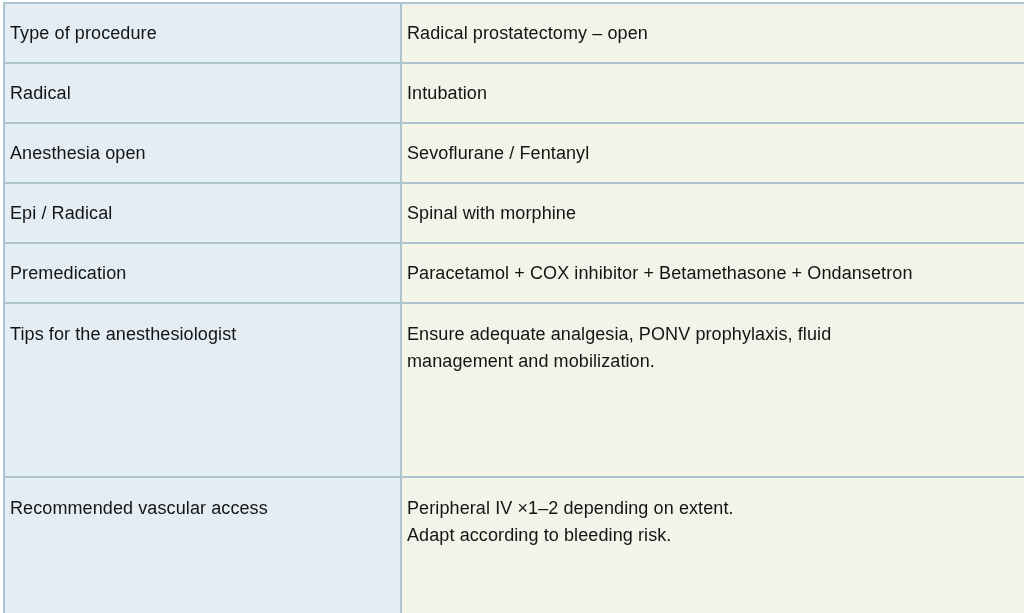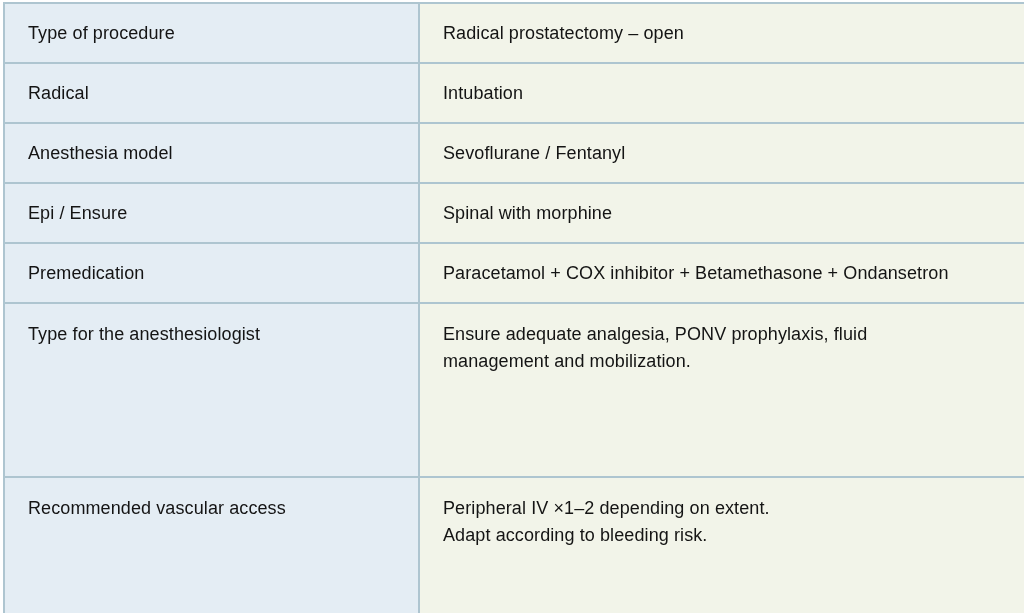--- a/index.html
+++ b/index.html
@@ -23,21 +23,21 @@
     top: 2px;
     left: 3px;
     width: 1018px;
     border-collapse: collapse;
     table-layout: fixed;
     font-size: 18px;
     color: var(--text-color, #141414);
   }
   table.info-table td {
     border: 2px solid var(--border-color, #aec5d0);
-    padding: 0 18px 0 23px;
+    padding: 0 18px 0 5px;
     line-height: 27px;
     letter-spacing: 0.1px;
   }
   td.label-cell {
     width: 372px;
     background: var(--label-bg, #e4edf4);
   }
   td.value-cell {
     width: 644px;
     background: var(--value-bg, #f2f4e9);
@@ -61,33 +61,33 @@
     <tbody>
       <tr class="row-short">
         <td class="label-cell">Type of procedure</td>
         <td class="value-cell">Radical prostatectomy – open</td>
       </tr>
       <tr class="row-short">
         <td class="label-cell">Radical</td>
         <td class="value-cell">Intubation</td>
       </tr>
       <tr class="row-short">
-        <td class="label-cell">Anesthesia model</td>
+        <td class="label-cell">Anesthesia open</td>
         <td class="value-cell">Sevoflurane / Fentanyl</td>
       </tr>
       <tr class="row-short">
-        <td class="label-cell">Epi / Ensure</td>
+        <td class="label-cell">Epi / Radical</td>
         <td class="value-cell">Spinal with morphine</td>
       </tr>
       <tr class="row-short">
         <td class="label-cell">Premedication</td>
         <td class="value-cell">Paracetamol + COX inhibitor + Betamethasone + Ondansetron</td>
       </tr>
       <tr class="row-tall">
-        <td class="label-cell">Type for the anesthesiologist</td>
+        <td class="label-cell">Tips for the anesthesiologist</td>
         <td class="value-cell">Ensure adequate analgesia, PONV prophylaxis, fluid
 management and mobilization.</td>
       </tr>
       <tr class="row-tall">
         <td class="label-cell">Recommended vascular access</td>
         <td class="value-cell">Peripheral IV ×1–2 depending on extent.
 Adapt according to bleeding risk.</td>
       </tr>
     </tbody>
   </table>

